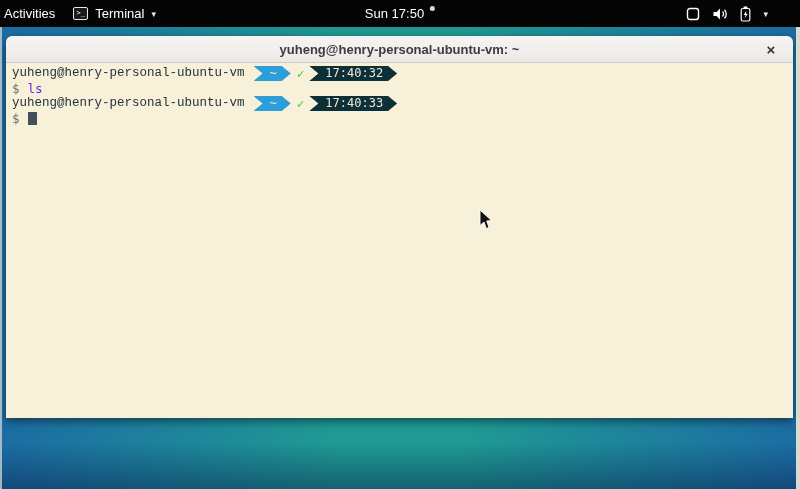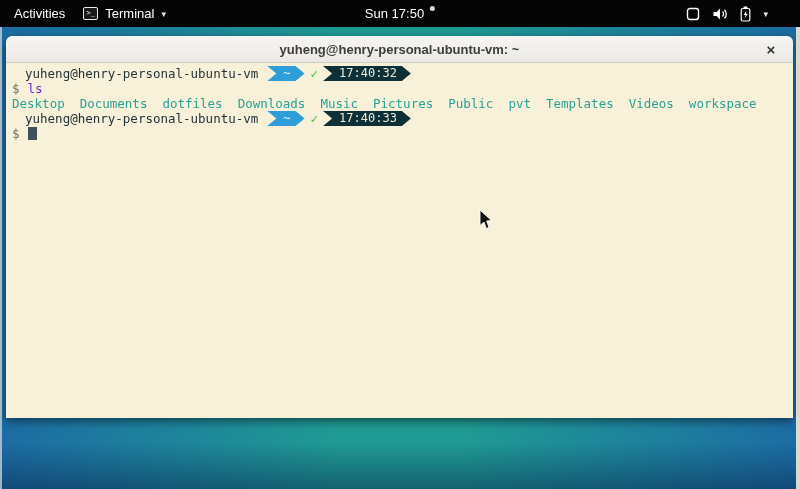--- a/index.html
+++ b/index.html
@@ -10,21 +10,21 @@
     background:#0a0a0a;
   }
 
   
   .topbar {
     position:absolute; left:0; top:0; width:800px; height:27px;
     background:#050505; color:#ffffff;
     display:flex; align-items:center; justify-content:space-between;
     font-size:13px; z-index:30;
   }
-  .tb-left { display:flex; align-items:center; gap:14px; padding-left:10px; }
+  .tb-left { display:flex; align-items:center; gap:14px; }
   .tb-activities { padding:2px 4px; cursor:default; }
   .tb-app { display:flex; align-items:center; gap:7px; }
   .term-glyph {
     width:15px; height:13px; border:1px solid #e8e8e8; border-radius:2px;
     background:#1a1a1a; color:#fff; font-family:"DejaVu Sans Mono",monospace;
     font-size:7px; line-height:11px; text-align:center; display:inline-block;
   }
   .caret-down { font-size:9px; color:#e8e8e8; }
   .tb-center { position:absolute; left:50%; transform:translateX(-50%);
     display:flex; align-items:flex-start; gap:6px; }
@@ -70,21 +70,21 @@
     color:#35342f; font-size:15px; font-weight:bold; cursor:default;
   }
 
   .screen {
     flex:1; background:#f8f1da;
     font-family:"DejaVu Sans Mono","Liberation Mono",monospace;
     font-size:12.5px; line-height:15px; color:#1e2b32;
     padding:3px 4px 0 6px;
   }
   .t-row { height:15px; display:flex; align-items:center; white-space:pre; }
-  .prompt-user { margin-left:13px; color:#24333a; }
+  .prompt-user { margin-left:0; color:#24333a;font-family:Liberation Mono, monospace; }
 
   .pl-seg {
     display:inline-block; height:15px; line-height:15px;
     font-size:12px; text-align:center;
   }
   .pl-path {
     background:#2d9ed7; color:#dff0fa;
     padding:0 14px 0 16px; margin-left:9px;
     clip-path:polygon(0 0, calc(100% - 9px) 0, 100% 50%, calc(100% - 9px) 100%, 0 100%, 9px 50%);
   }
@@ -156,21 +156,20 @@
       <span class="pl-seg pl-path">~</span>
       <span class="pl-check">✓</span>
       <span class="pl-seg pl-time">17:40:32</span>
     </div>
 
     <div class="t-row">
       <span class="dollar">$</span>
       <span class="cmd">ls</span>
     </div>
 
-    <div class="t-row"><span class="dir">Desktop</span><span class="dir">Documents</span><span class="dir">dotfiles</span><span class="dir">Downloads</span><span class="dir">Music</span><span class="dir">Pictures</span><span class="dir">Public</span><span class="dir">pvt</span><span class="dir">Templates</span><span class="dir">Videos</span><span class="dir">workspace</span></div>
 
     <div class="t-row">
       <span class="prompt-user">yuheng@henry-personal-ubuntu-vm</span>
       <span class="pl-seg pl-path">~</span>
       <span class="pl-check">✓</span>
       <span class="pl-seg pl-time">17:40:33</span>
     </div>
 
     <div class="t-row">
       <span class="dollar">$</span>

